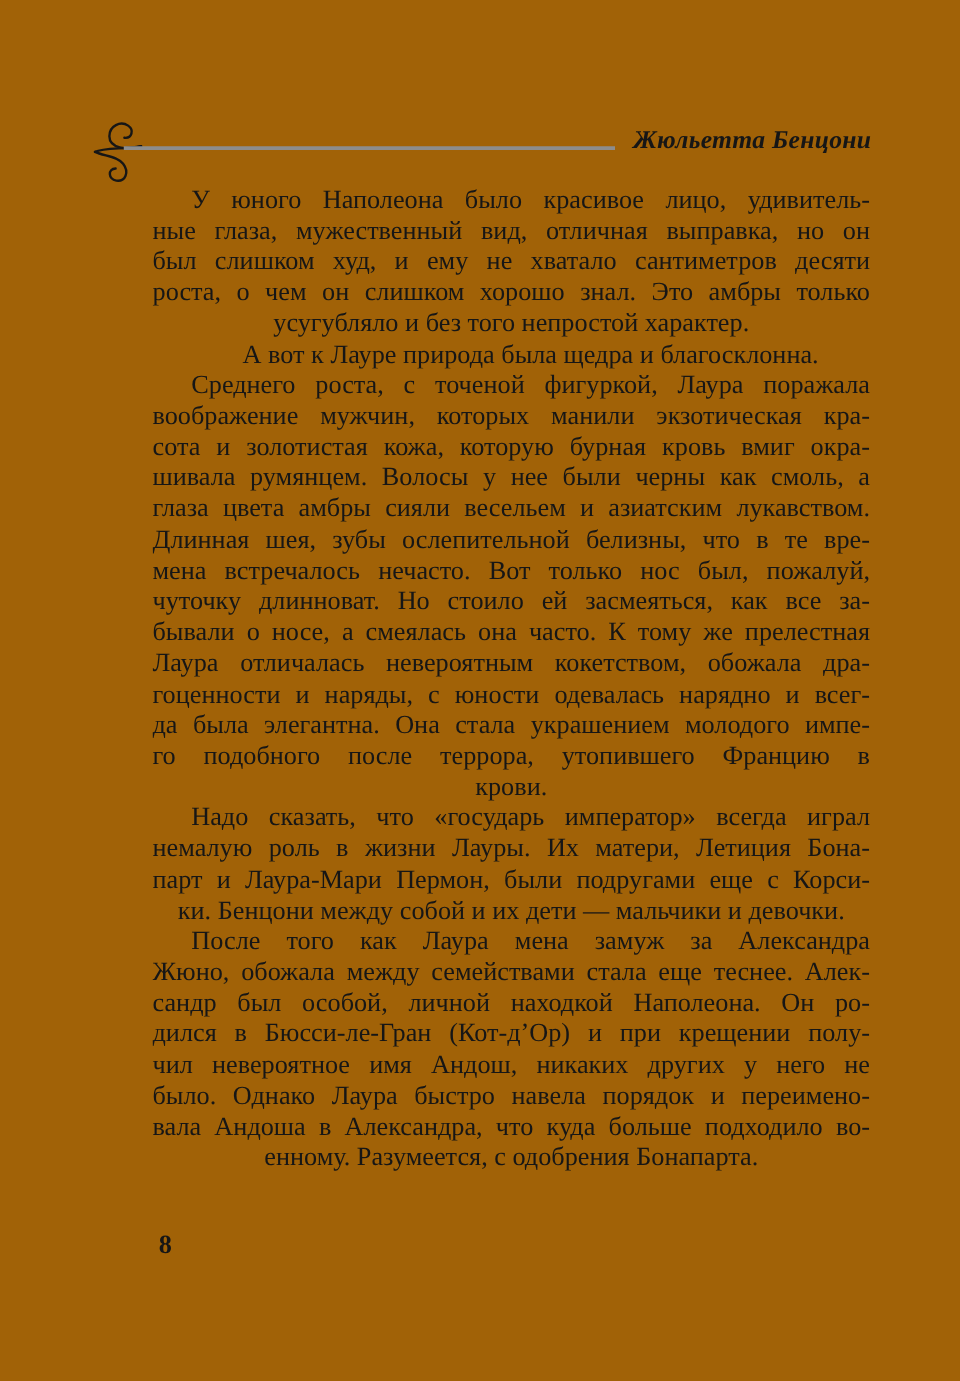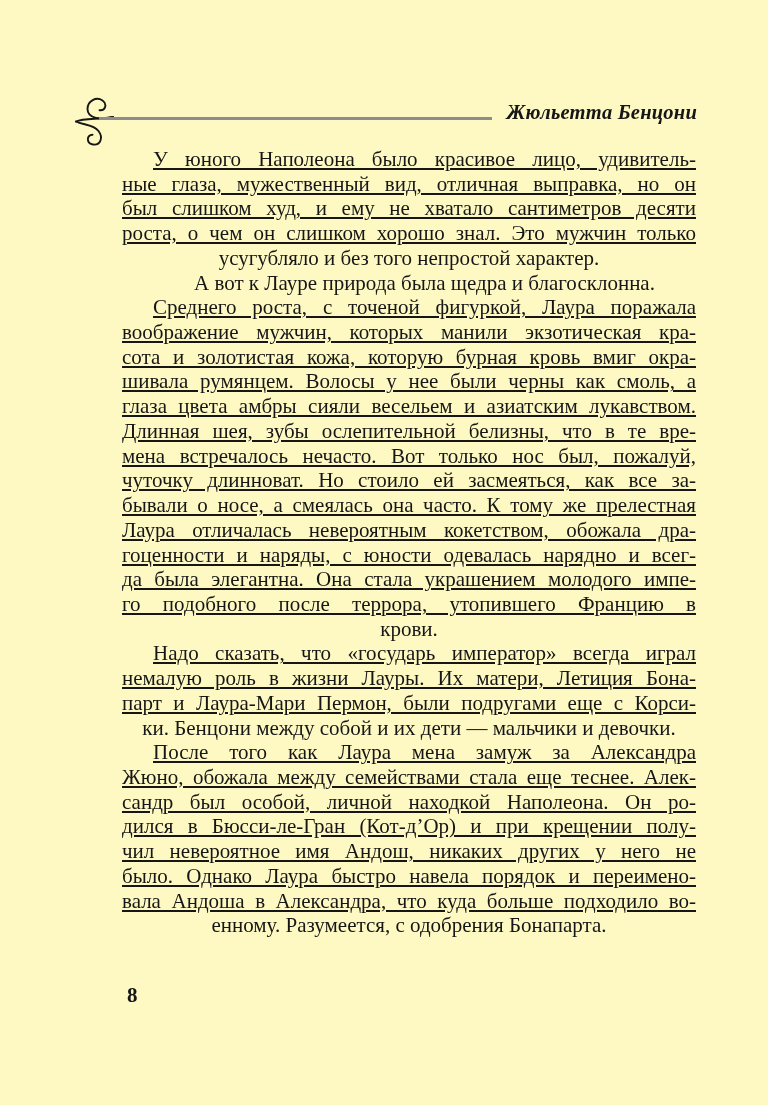--- a/index.html
+++ b/index.html
@@ -52,52 +52,51 @@
   .para { margin: 0; padding: 0; }
   .line {
     height: 24.73px;
     line-height: 24.73px;
     overflow: hidden;
   }
   .line.first { padding-left: 31px; }
   .line.j {
     text-align: justify;
     text-align-last: justify;
-    text-decoration: underline;
   }
   .line.last { text-align: center; }
   
   .page-number {
     position: absolute;
     left: 127px;
     top: 983px;
     font-size: 21px;
     font-weight: bold;
     line-height: 24px;
   }
 </style>
 </head>
 <body>
 
-<div class="page" style="color: rgb(22, 22, 22); background: #fef9c3;">
+<div class="page" style="color: rgb(22, 22, 22); background: #a16207;">
 
   <svg class="ornament" viewBox="0 0 40 56" fill="none" stroke="#161616" stroke-width="1.9" stroke-linecap="round">
     <path d="M 39 24 C 27 27.5 13.5 25.5 13.5 16 C 13.5 7.5 22.5 3.5 28.5 7.5 C 33.5 11 31.5 18 25.5 17.2"></path>
     <path d="M 39 24 C 25 26.5 9 25 2 28.5"></path>
     <path d="M 2 28.5 C 9 32 19.5 31.5 24.5 38 C 29.5 44.5 26.5 52.5 19 51.5 C 12.5 50.5 12 42 18.5 41.8"></path>
   </svg>
   <div class="header-rule" style="background: rgb(141, 141, 141);"></div>
   <div class="running-head">Жюльетта Бенцони</div>
 
   <div class="body-text">
       <div class="para">
         <div class="line first j">У юного Наполеона было красивое лицо, удивитель-</div>
         <div class="line j">ные глаза, мужественный вид, отличная выправка, но он</div>
         <div class="line j">был слишком худ, и ему не хватало сантиметров десяти</div>
-        <div class="line j">роста, о чем он слишком хорошо знал. Это мужчин только</div>
+        <div class="line j">роста, о чем он слишком хорошо знал. Это амбры только</div>
         <div class="line last">усугубляло и без того непростой характер.</div>
       </div>
       <div class="para">
         <div class="line first last">А вот к Лауре природа была щедра и благосклонна.</div>
       </div>
       <div class="para">
         <div class="line first j">Среднего роста, с точеной фигуркой, Лаура поражала</div>
         <div class="line j">воображение мужчин, которых манили экзотическая кра-</div>
         <div class="line j">сота и золотистая кожа, которую бурная кровь вмиг окра-</div>
         <div class="line j">шивала румянцем. Волосы у нее были черны как смоль, а</div>

